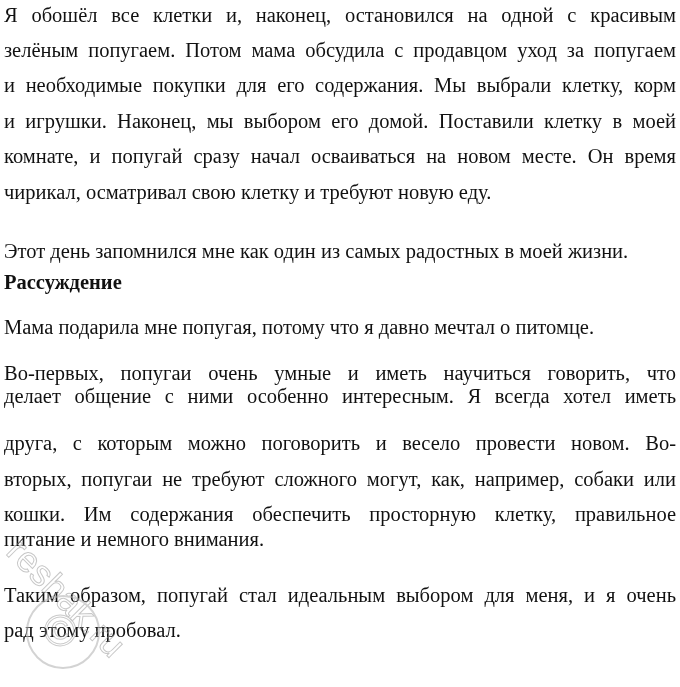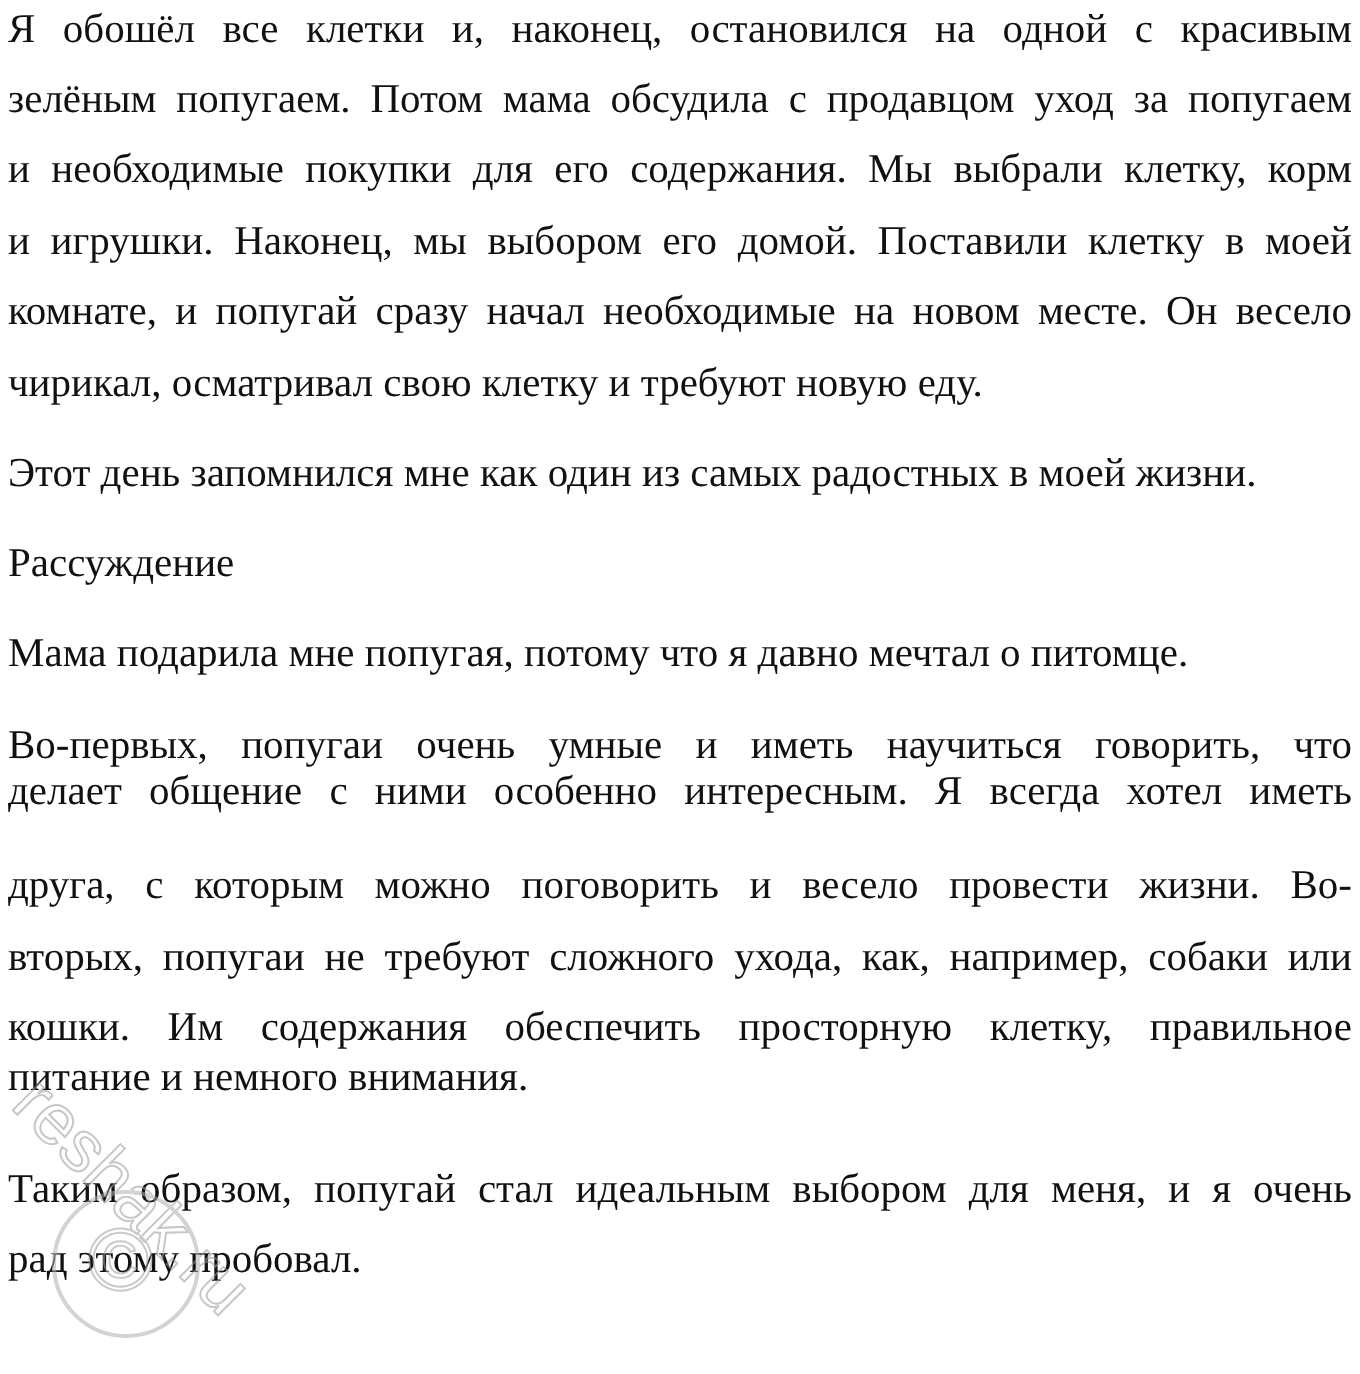--- a/index.html
+++ b/index.html
@@ -7,21 +7,21 @@
     width: 680px; height: 687px; overflow: hidden; position: relative;
     font-family: "Liberation Serif", serif;
     color: #111111;
   }
   .page { position: absolute; left: 4px; top: 0; width: 672px; }
   .line {
     position: absolute; left: 0; width: 672px;
     font-size: 20.5px; line-height: 24px; white-space: nowrap;
   }
   .just { text-align: justify; text-align-last: justify; }
-  .heading { font-weight: normal; }
+  .heading { font-weight: bold; }
   .watermark {
     position: absolute; left: 8px; top: 520px; width: 160px; height: 165px;
     pointer-events: none; color: #9a9a9a; opacity: 0.55;
   }
   .wm-text {
     position: absolute; left: 20px; top: 10px;
     font-family: "Liberation Sans", sans-serif; font-size: 36px;
     transform: rotate(45deg); transform-origin: left top;
     color: transparent; -webkit-text-stroke: 1px #9a9a9a;
   }
@@ -37,33 +37,33 @@
 </style>
 </head>
 <body>
 
 <div class="page">
 
   <div class="line just" style="top:3px">Я обошёл все клетки и, наконец, остановился на одной с красивым</div>
   <div class="line just" style="top:38px">зелёным попугаем. Потом мама обсудила с продавцом уход за попугаем</div>
   <div class="line just" style="top:73px">и необходимые покупки для его содержания. Мы выбрали клетку, корм</div>
   <div class="line just" style="top:109px">и игрушки. Наконец, мы выбором его домой. Поставили клетку в моей</div>
-  <div class="line just" style="top:144px">комнате, и попугай сразу начал необходимые на новом месте. Он весело</div>
+  <div class="line just" style="top:144px">комнате, и попугай сразу начал осваиваться на новом месте. Он время</div>
   <div class="line" style="top:180px">чирикал, осматривал свою клетку и требуют новую еду.</div>
 
-  <div class="line" style="top:225px">Этот день запомнился мне как один из самых радостных в моей жизни.</div>
+  <div class="line" style="top:239px">Этот день запомнился мне как один из самых радостных в моей жизни.</div>
 
   <div class="line heading" style="top:270px">Рассуждение</div>
 
   <div class="line" style="top:315px">Мама подарила мне попугая, потому что я давно мечтал о питомце.</div>
 
   <div class="line just" style="top:361px">Во-первых, попугаи очень умные и иметь научиться говорить, что</div>
   <div class="line just" style="top:384px">делает общение с ними особенно интересным. Я всегда хотел иметь</div>
-  <div class="line just" style="top:431px">друга, с которым можно поговорить и весело провести жизни. Во-</div>
-  <div class="line just" style="top:467px">вторых, попугаи не требуют сложного ухода, как, например, собаки или</div>
+  <div class="line just" style="top:431px">друга, с которым можно поговорить и весело провести новом. Во-</div>
+  <div class="line just" style="top:467px">вторых, попугаи не требуют сложного могут, как, например, собаки или</div>
   <div class="line just" style="top:502px">кошки. Им содержания обеспечить просторную клетку, правильное</div>
   <div class="line" style="top:527px">питание и немного внимания.</div>
 
   <div class="line just" style="top:583px">Таким образом, попугай стал идеальным выбором для меня, и я очень</div>
   <div class="line" style="top:618px">рад этому пробовал.</div>
 </div>
 
 <div class="watermark">
   <div class="wm-text">reshak.ru</div>
   <div class="wm-circle"></div>

